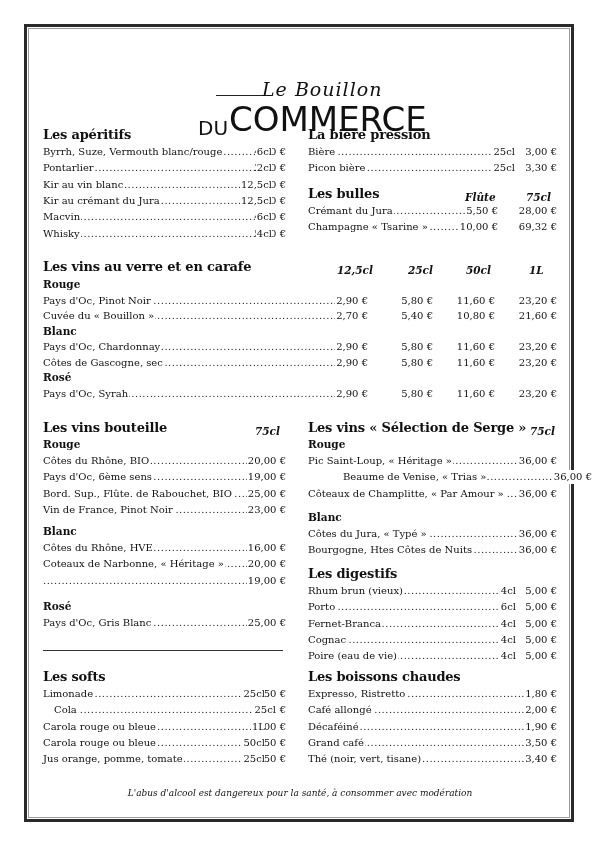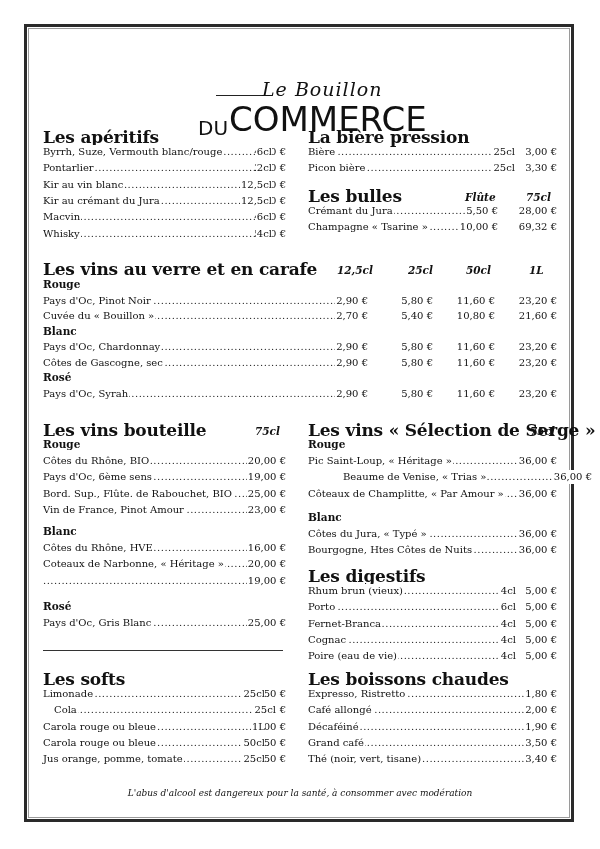--- a/index.html
+++ b/index.html
@@ -11,21 +11,21 @@
                  border:1px solid #9a9a9a; box-sizing:border-box; }
   .logo { position:absolute; left:0; top:40px; width:600px; height:70px; }
   .logo .line { position:absolute; left:216px; top:55px; width:46px; height:1px; background:#222; }
   .logo .script { position:absolute; left:262px; top:38px; font-family:"DejaVu Serif",serif;
                   font-style:italic; font-size:19px; letter-spacing:1px; color:#111; }
   .logo .du { position:absolute; left:198px; top:76px; font-family:"DejaVu Sans",sans-serif;
               font-size:20px; letter-spacing:0px; color:#111; }
   .logo .commerce { position:absolute; left:229px; top:60px; font-family:"DejaVu Sans",sans-serif;
                     font-size:33px; letter-spacing:0px; font-weight:normal; color:#111; transform:scaleX(1.03); transform-origin:left; }
 
-  .h { position:absolute; font-family:"DejaVu Serif",serif; font-weight:bold; font-size:17px; white-space:nowrap; letter-spacing:-0.2px; }
+  .h { position:absolute; font-family:"DejaVu Serif",serif; font-weight:bold; font-size:13px; white-space:nowrap; letter-spacing:-0.2px; }
   .sub { position:absolute; font-family:"DejaVu Serif",serif; font-weight:bold; font-size:10.5px; white-space:nowrap; }
   .colh { position:absolute; font-family:"DejaVu Serif",serif; font-weight:bold; font-style:italic; font-size:10.5px; white-space:nowrap; }
   .row { position:absolute; font-size:10px; height:14px; line-height:14px; white-space:nowrap; }
   .row .name { position:absolute; left:0; top:0; background:#fff; padding-right:1px; z-index:2; }
   .row .dots { position:absolute; left:0; top:0; right:0; overflow:hidden; z-index:1; letter-spacing:0.5px; color:#222; }
   .row .dots::before { content:"...................................................................................................................................................................................................."; }
   .row .rv { position:absolute; top:0; background:#fff; z-index:2; padding-left:1px; }
   .val { position:absolute; font-size:10px; white-space:nowrap; line-height:14px; text-align:right; }
   .rule { position:absolute; height:1px; background:#333; }
   .footer { position:absolute; left:0; width:600px; top:788px; text-align:center; font-style:italic; font-size:9px; }
@@ -182,21 +182,21 @@
       <span class="name">Pays d'Oc, 6ème sens</span>
       <span class="rv" style="right:0;">19,00 €</span>
     </div>
     <div class="row" style="left:43px;top:486.6px;width:243px;">
       <span class="dots"></span>
       <span class="name">Bord. Sup., Flûte. de Rabouchet, BIO</span>
       <span class="rv" style="right:0;">25,00 €</span>
     </div>
     <div class="row" style="left:43px;top:502.90000000000003px;width:243px;">
       <span class="dots"></span>
-      <span class="name">Vin de France, Pinot Amour</span>
+      <span class="name">Vin de France, Pinot Noir</span>
       <span class="rv" style="right:0;">23,00 €</span>
     </div>
     <div class="sub" style="left:43px;top:525px;">Blanc</div>
     <div class="row" style="left:43px;top:541px;width:243px;">
       <span class="dots"></span>
       <span class="name">Côtes du Rhône, HVE</span>
       <span class="rv" style="right:0;">16,00 €</span>
     </div>
     <div class="row" style="left:43px;top:557.3px;width:243px;">
       <span class="dots"></span>

